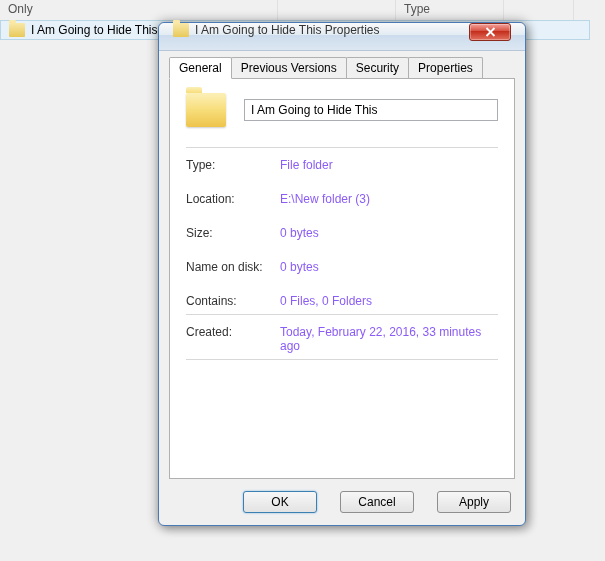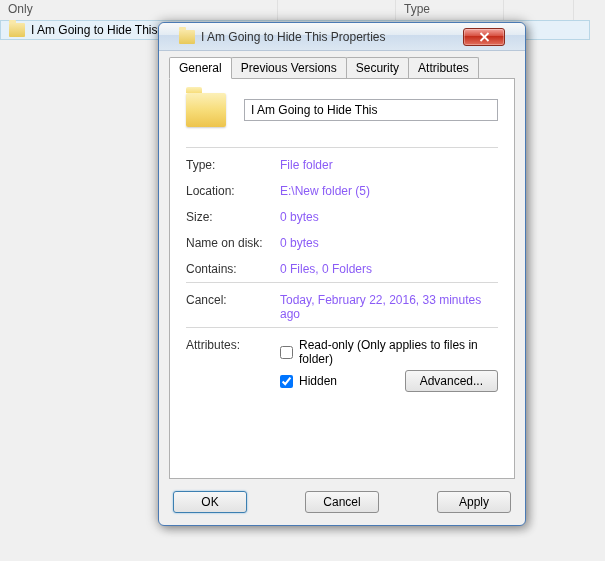--- a/index.html
+++ b/index.html
@@ -8,51 +8,51 @@
 
 .bg-header { position: absolute; top: 0; left: 0; right: 0; height: 20px; display: flex; color: #555; font-size: 12px; }
 .bg-header .col { border-right: 1px solid #e0e0e0; padding: 2px 8px; }
 .bg-row { position: absolute; top: 20px; left: 0; width: 590px; height: 20px; background: #e6f1f9; border: 1px solid #b8d6e6; display: flex; align-items: center; padding-left: 8px; gap: 6px; }
 .bg-row .mini-folder { width: 16px; height: 14px; background: linear-gradient(#f9e8a8, #e8c95a); border-radius: 1px; position: relative; }
 .bg-row .mini-folder::before { content:""; position:absolute; top:-3px; left:0; width:7px; height:3px; background:#f9e8a8; border-radius:1px 1px 0 0;}
 
 
 .dialog { position: absolute; left: 158px; top: 22px; width: 368px; height: 504px; background: #f0f0f0; border: 1px solid #4a7ab4; box-shadow: 0 0 12px rgba(0,0,0,0.4), 4px 4px 8px rgba(0,0,0,0.2); border-radius: 6px; display: flex; flex-direction: column; }
 
-.titlebar { height: 28px; background: linear-gradient(to bottom, #f9f9f9 0%, #e2ebf3 45%, #cddced 46%, #dce7f2 100%); border-bottom: 1px solid #b8c7d8; border-radius: 6px 6px 0 0; display: flex; align-items: center; padding: 0 20px; gap: 6px; }
+.titlebar { height: 28px; background: linear-gradient(to bottom, #f9f9f9 0%, #e2ebf3 45%, #cddced 46%, #dce7f2 100%); border-bottom: 1px solid #b8c7d8; border-radius: 6px 6px 0 0; display: flex; padding: 0 14px; gap: 6px; }
 .titlebar .title-icon { width: 16px; height: 14px; background: linear-gradient(#f9e8a8, #e8c95a); border-radius: 1px; position: relative; }
 .titlebar .title-icon::before { content:""; position:absolute; top:-3px; left:0; width:7px; height:3px; background:#f9e8a8; border-radius:1px 1px 0 0;}
 .titlebar .title-text { flex: 1; color: #333; }
 .close-btn { width: 42px; height: 18px; border-radius: 3px; background: linear-gradient(to bottom, #f3a29b 0%, #d64e3e 45%, #c42d1b 46%, #e2705e 100%); border: 1px solid #8b2a1d; display: flex; align-items: center; justify-content: center; color: white; font-weight: bold; box-shadow: inset 0 0 0 1px rgba(255,255,255,0.3); cursor: pointer; }
 .close-btn svg { width: 11px; height: 10px; }
 
 .tab-strip { display: flex; padding: 6px 22px 0 10px; gap: 0; }
 .tab { padding: 3px 9px; border: 1px solid #b0b0b0; border-bottom: none; background: #f0f0f0; border-radius: 2px 2px 0 0; margin-right: -1px; cursor: pointer; position: relative; }
 .tab.active { background: #fff; z-index: 2; border-bottom: 1px solid #fff; margin-bottom: -1px; }
 
 .tab-body { flex: 1; margin: 0 10px 6px 10px; background: #fff; border: 1px solid #b0b0b0; padding: 14px 16px; display: flex; flex-direction: column; }
 .header-row { display: flex; align-items: center; gap: 18px; margin-bottom: 14px; }
 .big-folder { width: 40px; height: 34px; background: linear-gradient(to bottom, #fcf0b8 0%, #f7dd7a 50%, #edc44c 100%); border-radius: 2px; position: relative; box-shadow: 0 1px 2px rgba(0,0,0,0.2); }
 .big-folder::before { content:""; position:absolute; top:-6px; left:0; width:16px; height:6px; background: linear-gradient(#fcf0b8,#f7dd7a); border-radius:2px 2px 0 0; }
 .name-input { flex: 1; height: 22px; padding: 2px 6px; border: 1px solid #abadb3; font-size: 12px; }
 
 hr.sep { border: none; border-top: 1px solid #d8d8d8; margin: 6px 0 10px 0; }
 
-.grid { display: grid; grid-template-columns: 94px 1fr; row-gap: 12px; align-items: start; }
+.grid { display: grid; grid-template-columns: 94px 1fr; row-gap: 20px; align-items: start; }
 .lbl { color: #333; }
 .val { color: #8b5cf6; }
 
 .attr-row { display: flex; align-items: center; gap: 6px; margin-bottom: 8px; }
 .attr-block { display: flex; flex-direction: column; }
 .attr-row input[type=checkbox] { width: 13px; height: 13px; }
 .adv-row { display: flex; justify-content: flex-end; margin-top: -26px; }
 .btn { height: 22px; padding: 0 14px; background: linear-gradient(#f7f7f7,#e3e3e3); border: 1px solid #8e8e8e; border-radius: 3px; cursor: pointer; font-size: 12px; min-width: 74px; }
 .btn.default { border: 1px solid #3c7fb1; box-shadow: 0 0 2px #6faedc; }
 
-.footer { display: flex; justify-content: space-between; gap: 8px; padding: 6px 14px 12px; }
+.footer { display: flex; justify-content: flex-end; gap: 23px; padding: 6px 14px 12px; }
 
 .spacer { flex: 1; }
 </style>
 </head>
 <body>
 
 <div class="bg-header">
   <div class="col" style="width:278px">Only</div>
   <div class="col" style="width:118px"></div>
   <div class="col" style="width:108px">Type</div>
@@ -72,74 +72,58 @@
       <svg viewBox="0 0 10 10">
           <path d="M1 1 L9 9 M9 1 L1 9" stroke="white" stroke-width="1.8" fill="none"></path>
         </svg>
     </div>
   </div>
 
   <div class="tab-strip">
     <div class="tab active">General</div>
     <div class="tab">Previous Versions</div>
     <div class="tab">Security</div>
-    <div class="tab">Attributes</div>
+    <div class="tab">Properties</div>
   </div>
 
   <div class="tab-body">
 
     <div class="header-row">
       <div class="big-folder"></div>
       <input class="name-input" type="text" value="I Am Going to Hide This" style="">
     </div>
 
     <hr class="sep">
 
     <div class="grid">
       <div class="lbl">Type:</div>
       <div class="val">File folder</div>
 
       <div class="lbl">Location:</div>
-      <div class="val">E:\New folder (5)</div>
+      <div class="val">E:\New folder (3)</div>
 
       <div class="lbl">Size:</div>
       <div class="val">0 bytes</div>
 
       <div class="lbl">Name on disk:</div>
       <div class="val">0 bytes</div>
 
       <div class="lbl">Contains:</div>
       <div class="val">0 Files, 0 Folders</div>
     </div>
 
     <hr class="sep">
 
     <div class="grid">
-      <div class="lbl">Cancel:</div>
+      <div class="lbl">Created:</div>
       <div class="val">Today, February 22, 2016, 33 minutes ago</div>
     </div>
 
     <hr class="sep">
 
-    <div class="grid">
-      <div class="lbl">Attributes:</div>
-      <div class="attr-block">
-        <label class="attr-row">
-          <input type="checkbox" style="">
-          <span>Read-only (Only applies to files in folder)</span>
-        </label>
-        <label class="attr-row">
-          <input type="checkbox" checked="" style="">
-          <span>Hidden</span>
-        </label>
-        <div class="adv-row">
-          <button class="btn">Advanced...</button>
-        </div>
-      </div>
-    </div>
 
     <div class="spacer"></div>
   </div>
 
   <div class="footer">
     <button class="btn default">OK</button>
     <button class="btn">Cancel</button>
     <button class="btn">Apply</button>
   </div>
 

